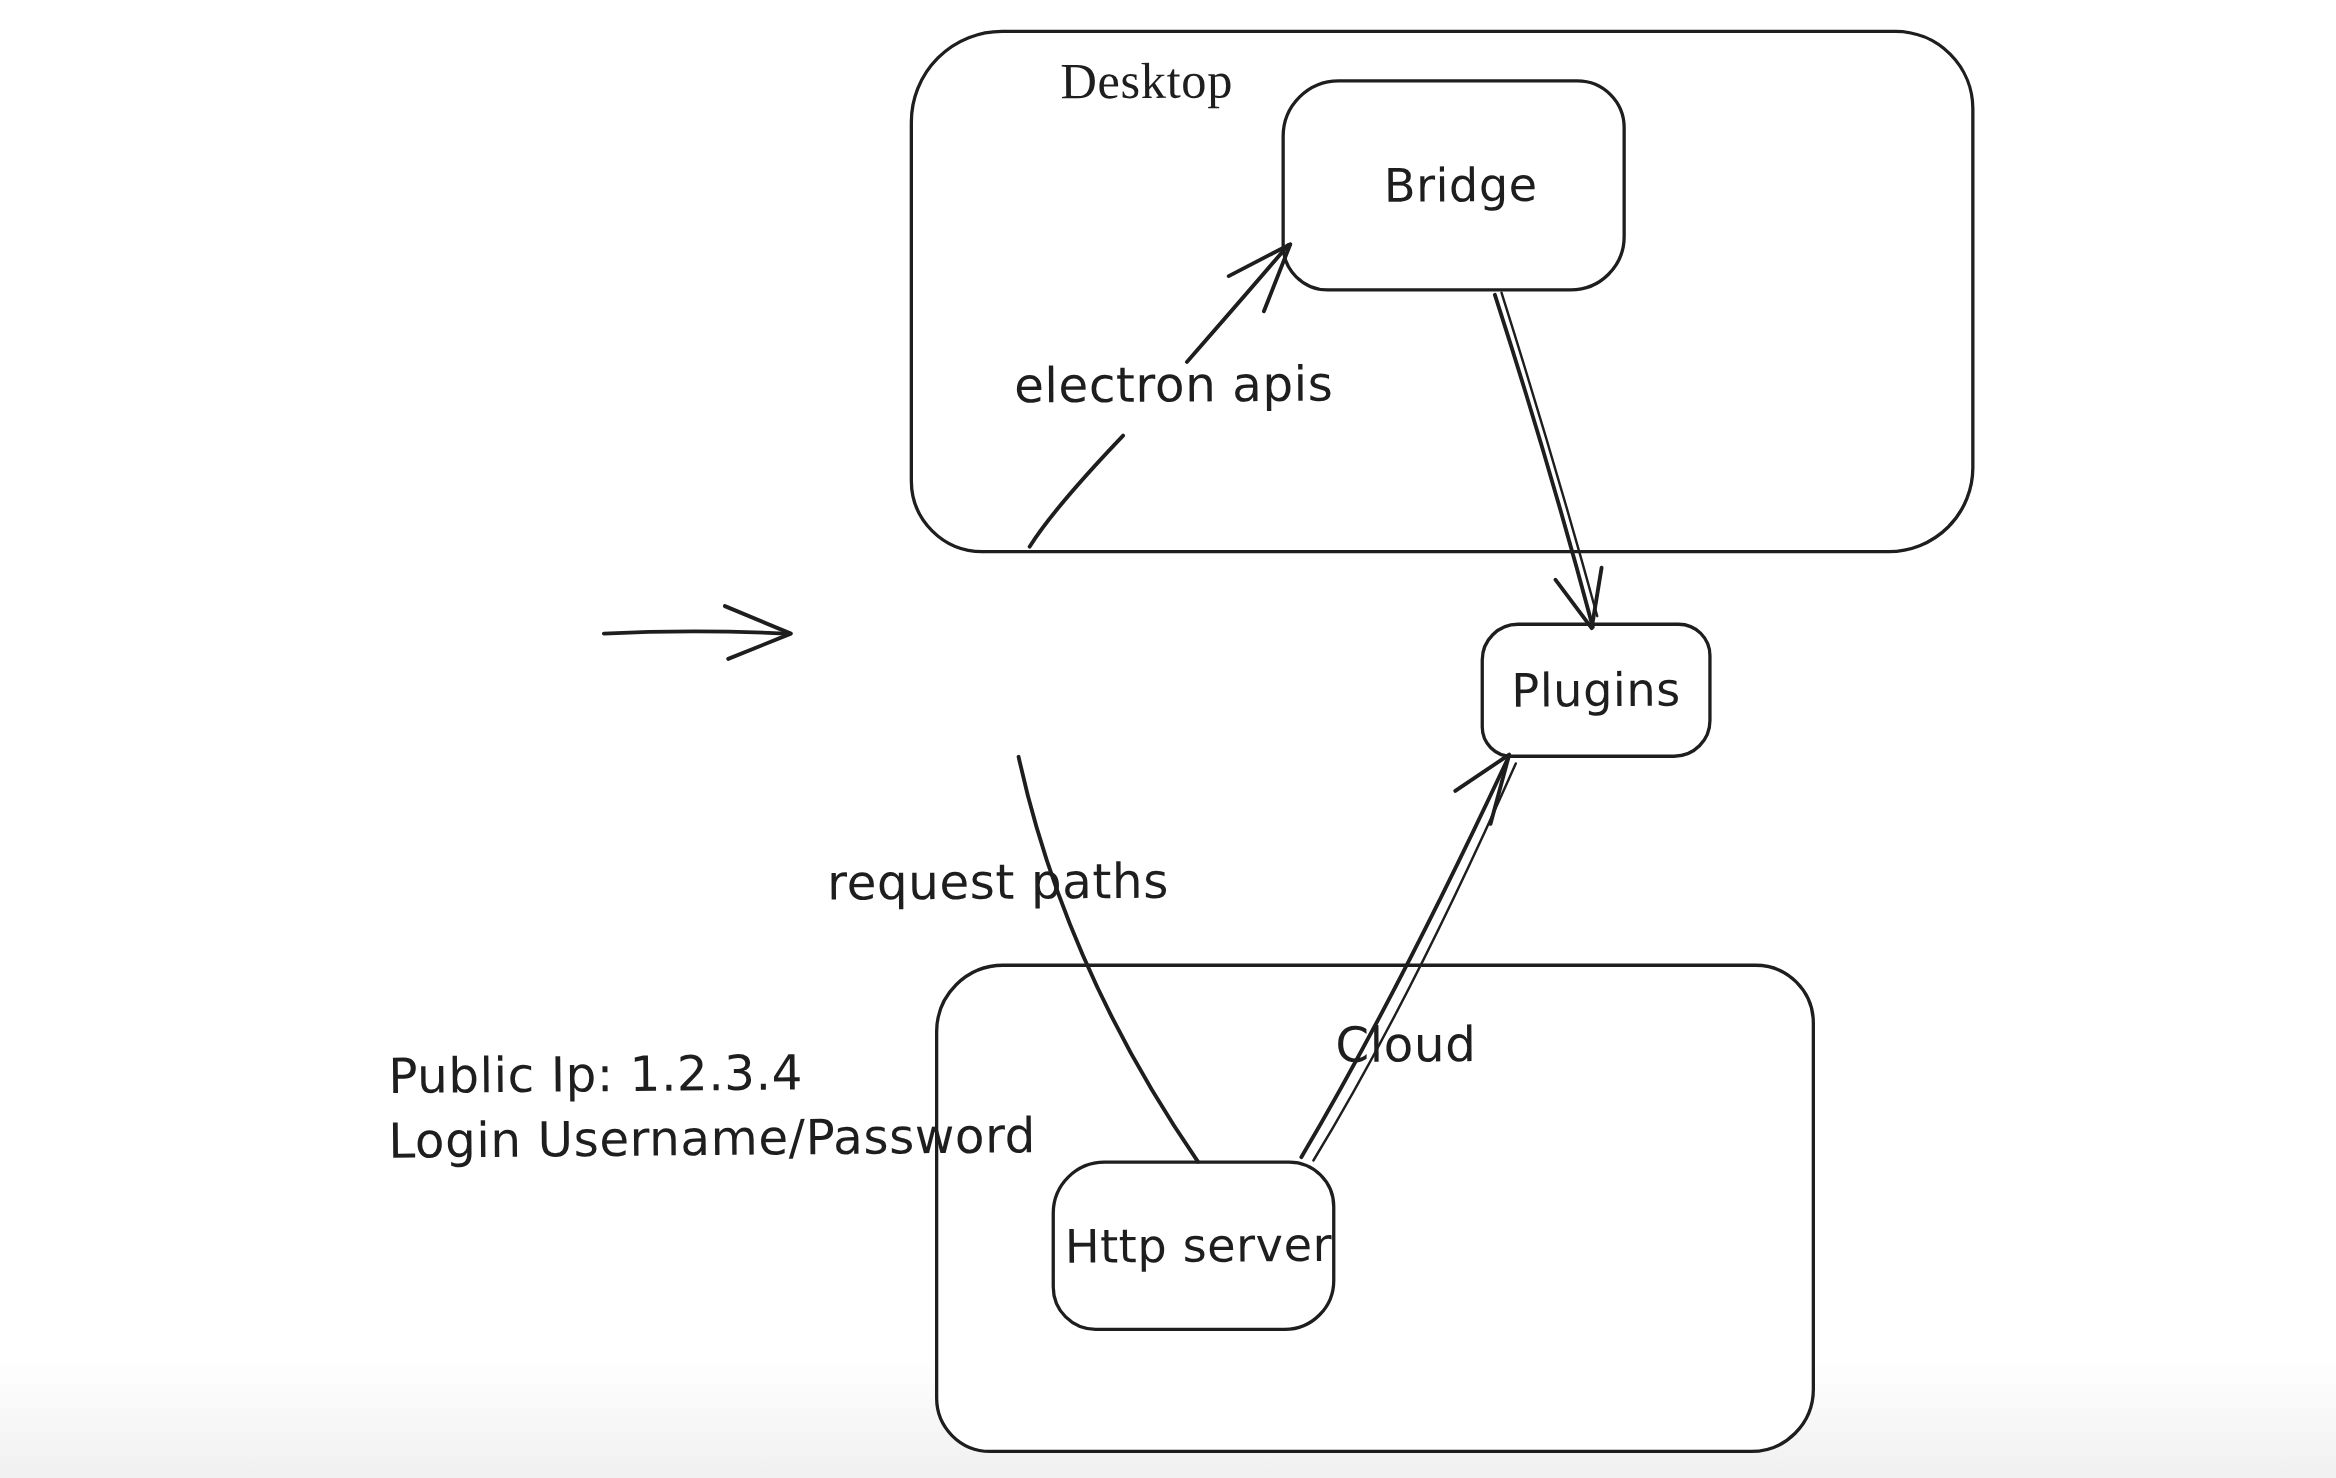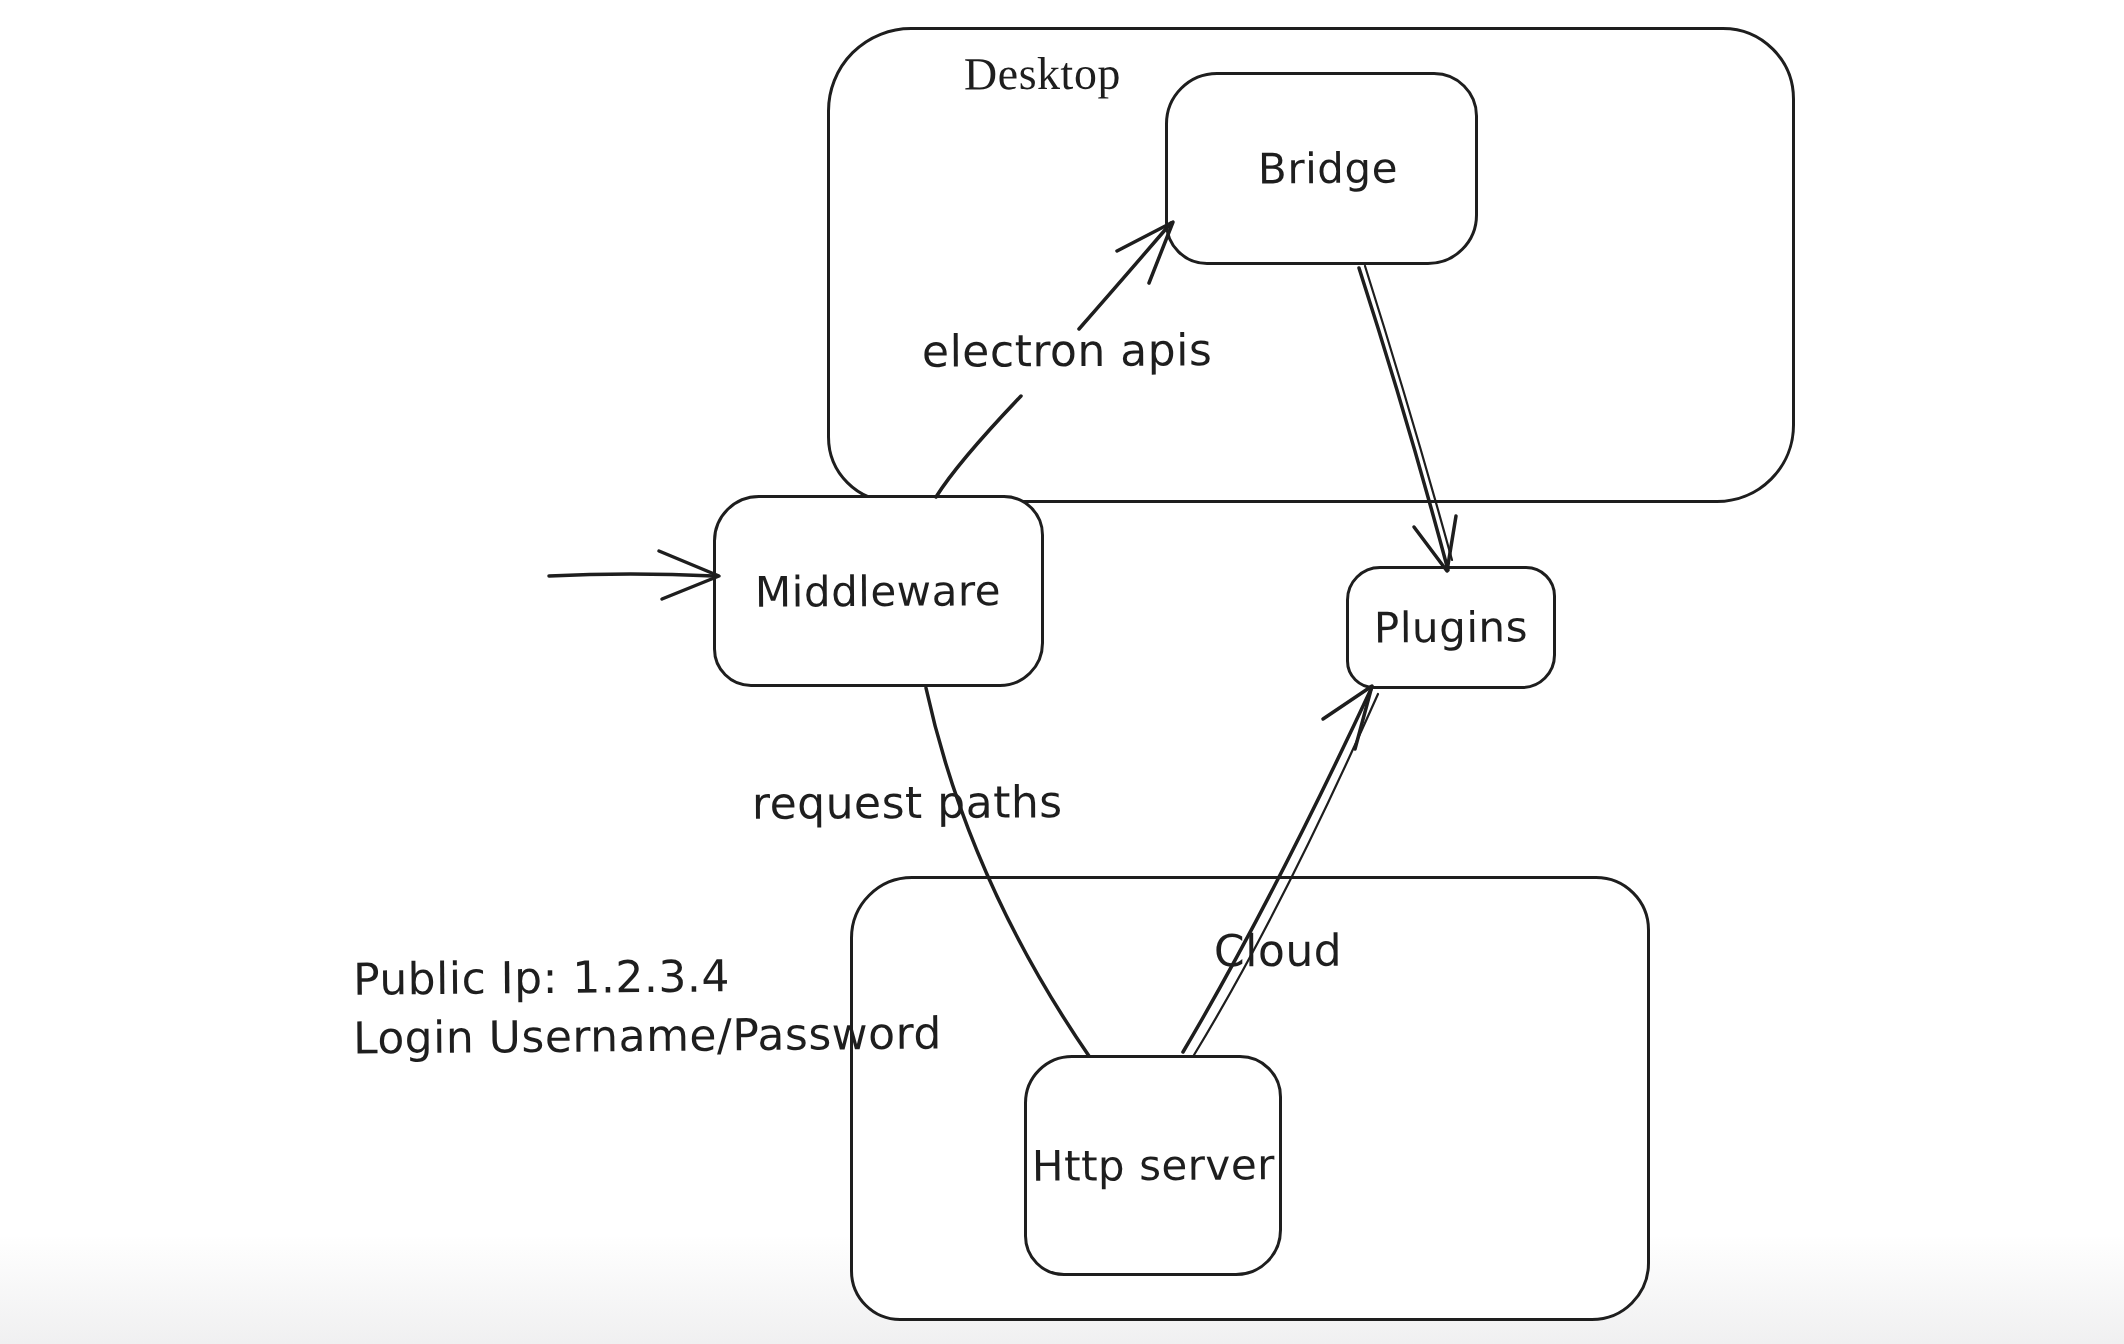--- a/index.html
+++ b/index.html
@@ -85,33 +85,30 @@
 
   <div class="bottom-fade"></div>
 
   <div class="shape container-box r-desktop" style="left:827px; top:27px; width:968px; height:476px;"></div>
   <div class="float-label" style="left:964px; top:48px; font-size:46px;font-family:Liberation Serif, serif;">Desktop</div>
 
   <div class="shape container-box r-cloud" style="left:850px; top:876px; width:800px; height:445px;"></div>
   <div class="float-label" style="left:1214px; top:926px;">Cloud</div>
 
 
-  <div class="shape node-box r-middle" style="left:713px; top:495px; width:331px; height:192px;">
-    <span class="node-label">Middleware</span>
-  </div>
 
   <div class="shape node-box r-bridge" style="left:1165px; top:72px; width:313px; height:193px;padding-left:12px;">
     <span class="node-label">Bridge</span>
   </div>
 
   <div class="shape node-box r-plugins" style="left:1346px; top:566px; width:210px; height:123px;">
     <span class="node-label">Plugins</span>
   </div>
 
-  <div class="shape node-box r-http" style="left:1024px; top:1055px; width:258px; height:221px;">
+  <div class="shape node-box r-http" style="left:956px; top:1055px; width:258px; height:155px;justify-content:flex-end;">
     <span class="node-label">Http server</span>
   </div>
 
   <svg class="edge-layer" width="2124" height="1344" viewBox="0 0 2124 1344">
     <g fill="none" stroke-width="3.5" stroke-linecap="round" stroke-linejoin="round" stroke="#1e1e1e">
 
       <g>
         <path d="M549,576 Q630,572 714,576"></path>
         <path d="M659,551 L719,576 L662,599"></path>
       </g>

